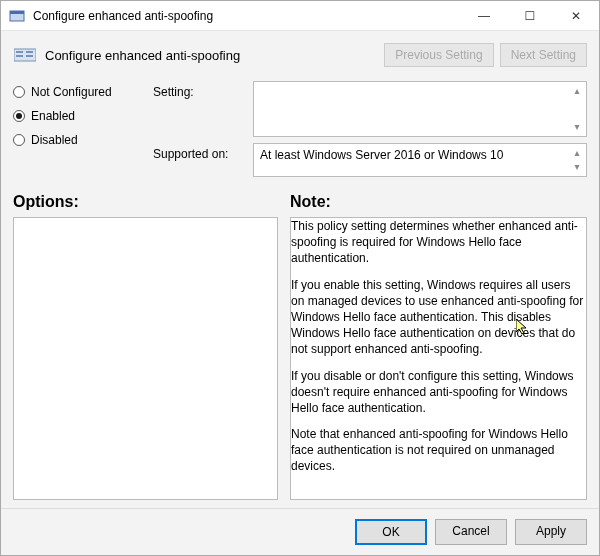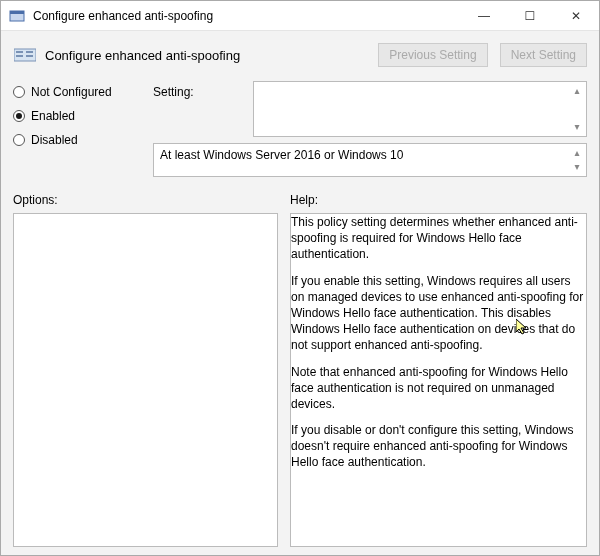--- a/index.html
+++ b/index.html
@@ -51,21 +51,21 @@
   display: flex;
   align-items: center;
   gap: 8px;
   padding: 4px 0 8px 0;
 }
 .header-row .hicon {
   width: 24px; height: 18px;
   display: inline-flex; align-items: center; justify-content: center;
 }
 .header-row .htext { font-size: 13px; flex: 1; }
-.nav-buttons { display: flex; gap: 12px; padding-left: 41px; }
+.nav-buttons { display: flex; gap: 6px; padding-left: 41px; }
 .btn-disabled {
   padding: 4px 10px;
   border: 1px solid #ccc;
   background: #e7e7e7;
   color: #aaa;
   font-size: 12px;
 }
 .config-row {
   display: flex;
   gap: 20px;
@@ -110,21 +110,21 @@
 .scroll-arrow.bot { bottom: 2px; }
 .opts-row {
   display: flex;
   gap: 12px;
   padding-top: 10px;
   flex: 1;
   min-height: 0;
 }
 .opts-col, .help-col { display: flex; flex-direction: column; flex: 1; min-height: 0; }
 .opts-col { flex: 0 0 265px; }
-.col-label { font-size: 12px; margin-bottom: 6px; }
+.col-label { font-size: 16px; margin-bottom: 6px; font-weight: bold; }
 .panel {
   flex: 1;
   border: 1px solid #bbb;
   background: #fff;
   padding: 0;
   font-size: 12px;
   overflow: hidden;
   line-height: 1.35;
 }
 .help-panel p { margin-bottom: 10px; }
@@ -219,47 +219,53 @@
       <div class="right-col">
         <div class="field-row">
           <div class="field-label">Setting:</div>
           <div class="textarea">
             <span></span>
             <span class="scroll-arrow top">▴</span>
             <span class="scroll-arrow bot">▾</span>
           </div>
         </div>
         <div class="field-row">
+          <div class="field-label">Supported on:</div>
           <div class="supported-box">
             <span>At least Windows Server 2016 or Windows 10</span>
             <span class="scroll-arrow top">▴</span>
             <span class="scroll-arrow bot">▾</span>
           </div>
         </div>
       </div>
     </div>
 
     <div class="opts-row">
       <div class="opts-col">
         <div class="col-label">Options:</div>
         <div class="panel"></div>
       </div>
       <div class="help-col">
-        <div class="col-label">Help:</div>
+        <div class="col-label">Note:</div>
         <div class="panel help-panel">
           <p>This policy setting determines whether enhanced anti-spoofing is required for Windows Hello face authentication.</p>
           <p>If you enable this setting, Windows requires all users on managed devices to use enhanced anti-spoofing for Windows Hello face authentication. This disables Windows Hello face authentication on devices that do not support enhanced anti-spoofing.</p>
+          <p>If you disable or don't configure this setting, Windows doesn't require enhanced anti-spoofing for Windows Hello face authentication.</p>
           <p>Note that enhanced anti-spoofing for Windows Hello face authentication is not required on unmanaged devices.</p>
-          <p>If you disable or don't configure this setting, Windows doesn't require enhanced anti-spoofing for Windows Hello face authentication.</p>
         </div>
       </div>
     </div>
 
   </div>
 
+  <div class="footer">
+    <div class="btn primary">OK</div>
+    <div class="btn">Cancel</div>
+    <div class="btn">Apply</div>
+  </div>
 
 </div>
 
 <div class="cursor">
   <svg width="16" height="16" viewBox="0 0 16 16">
     <polygon points="0,0 0,13 3,10 6,15 8,14 5,9 10,9" fill="#ffff99" stroke="#000" stroke-width="1"></polygon>
   </svg>
 </div>
 
 </body></html>

